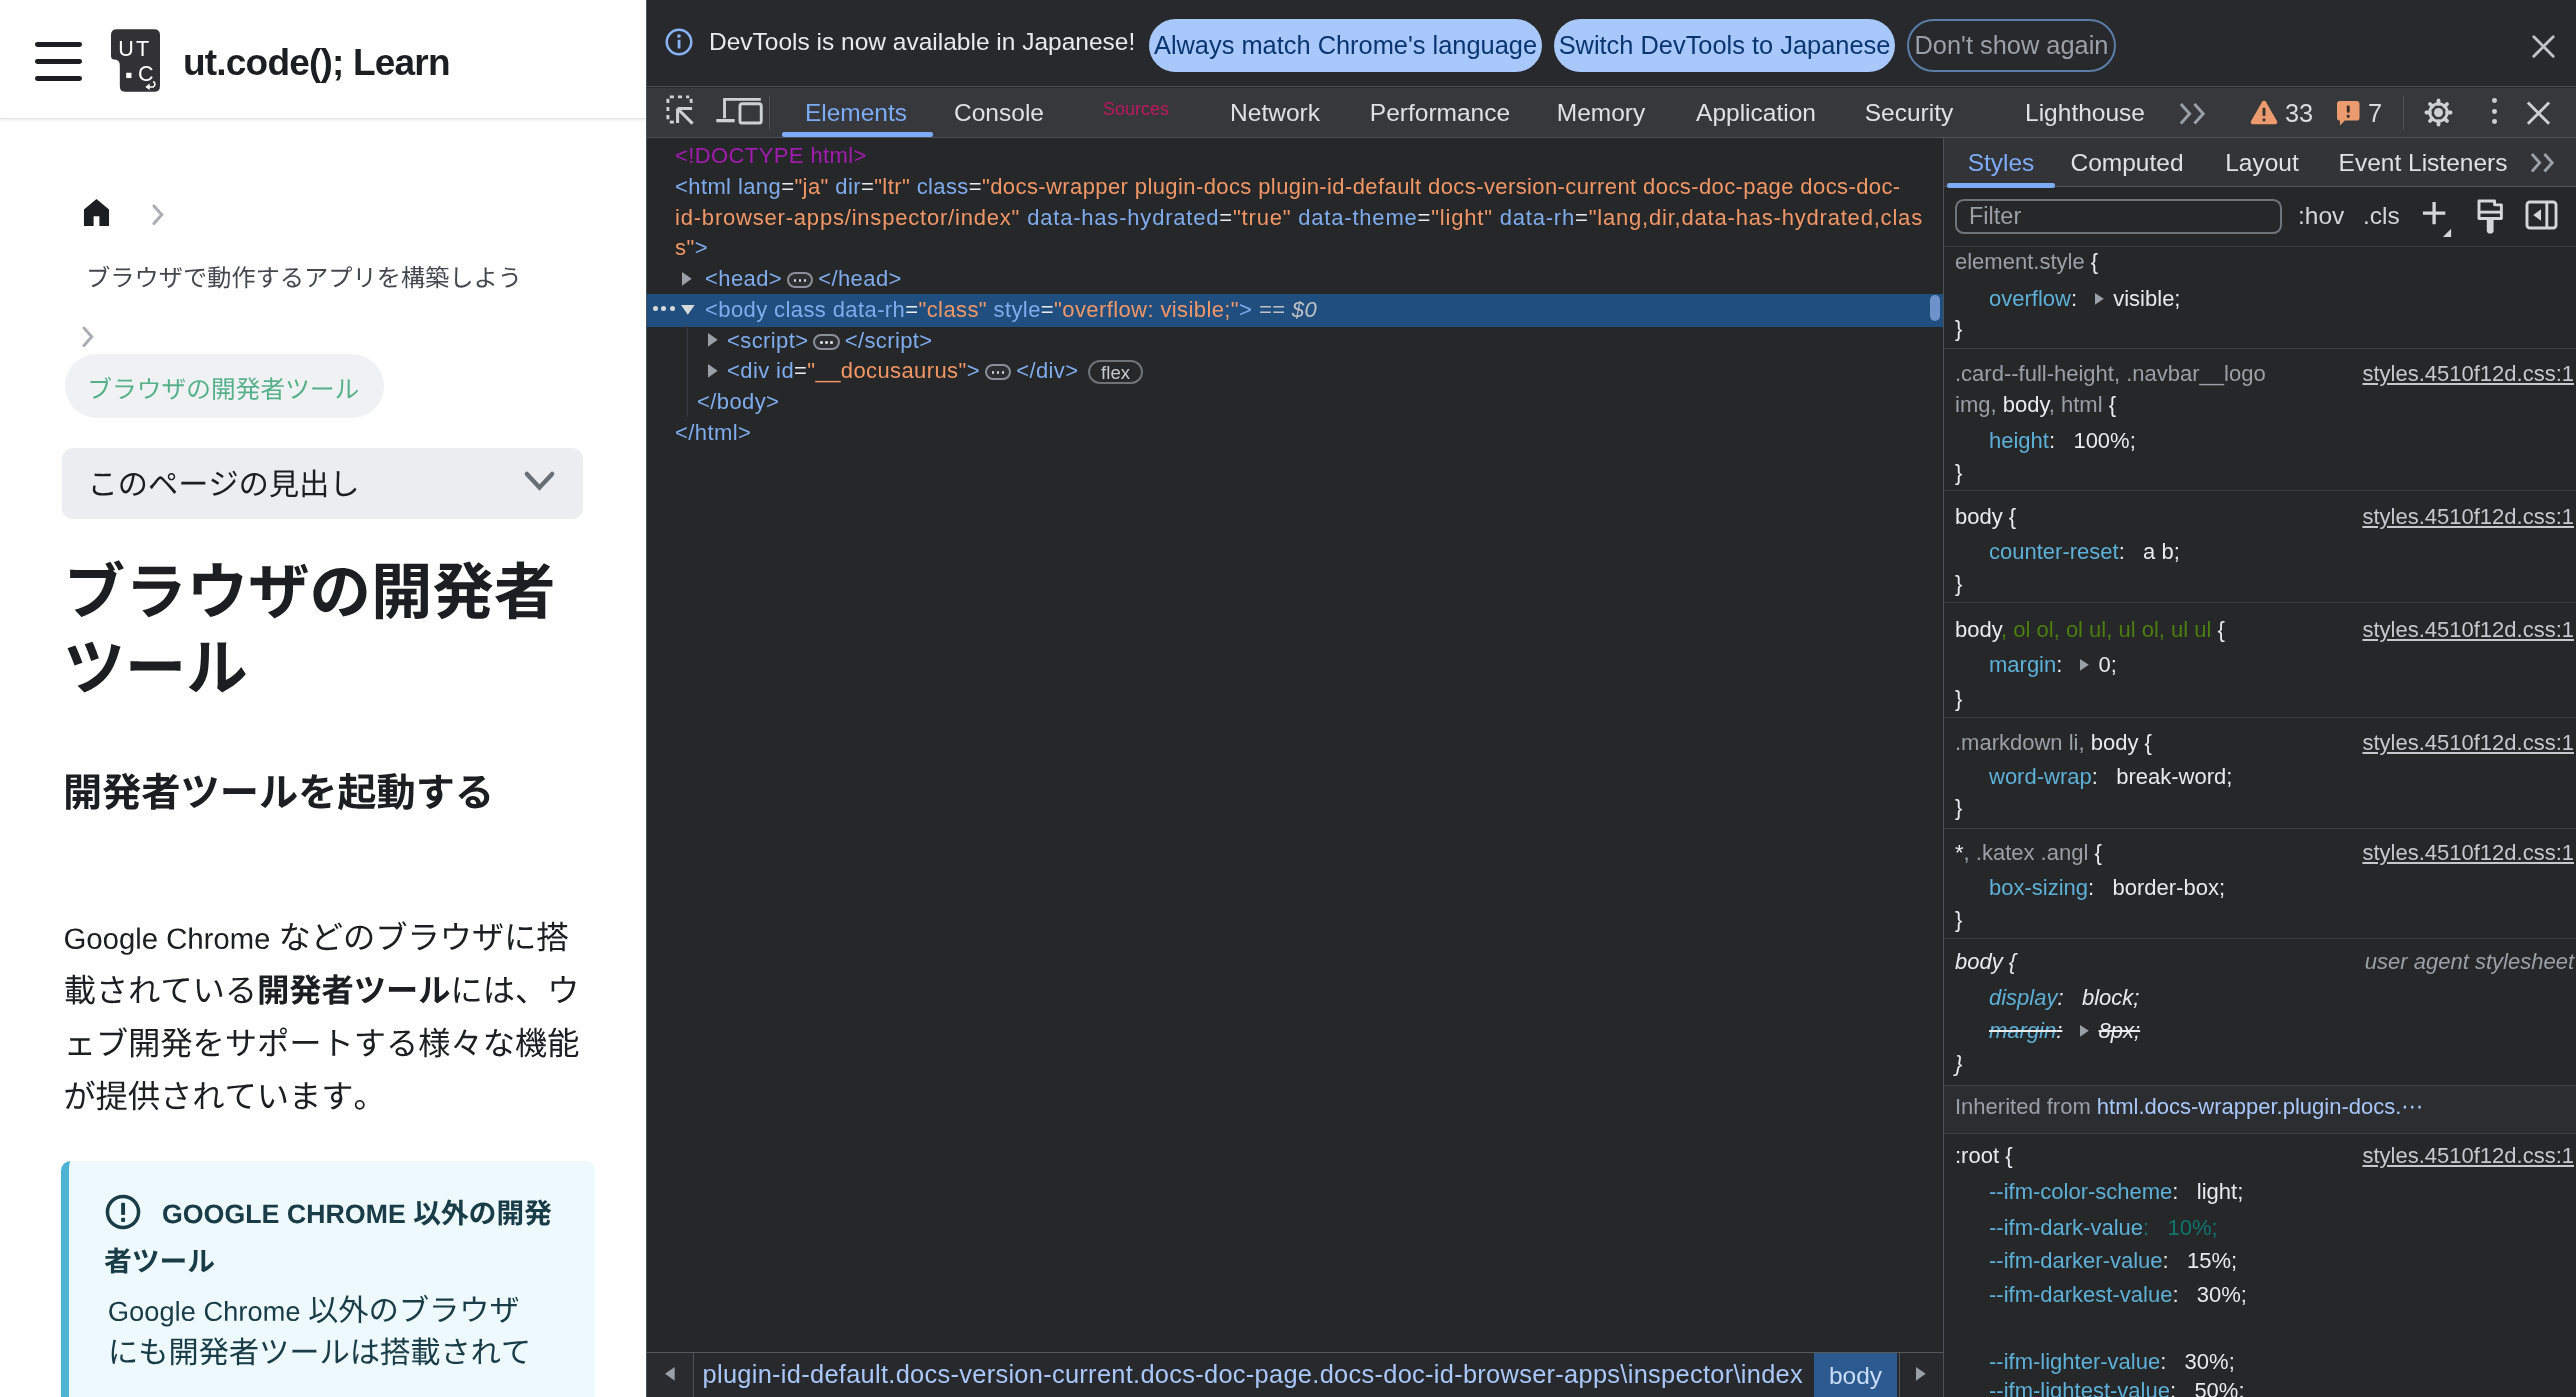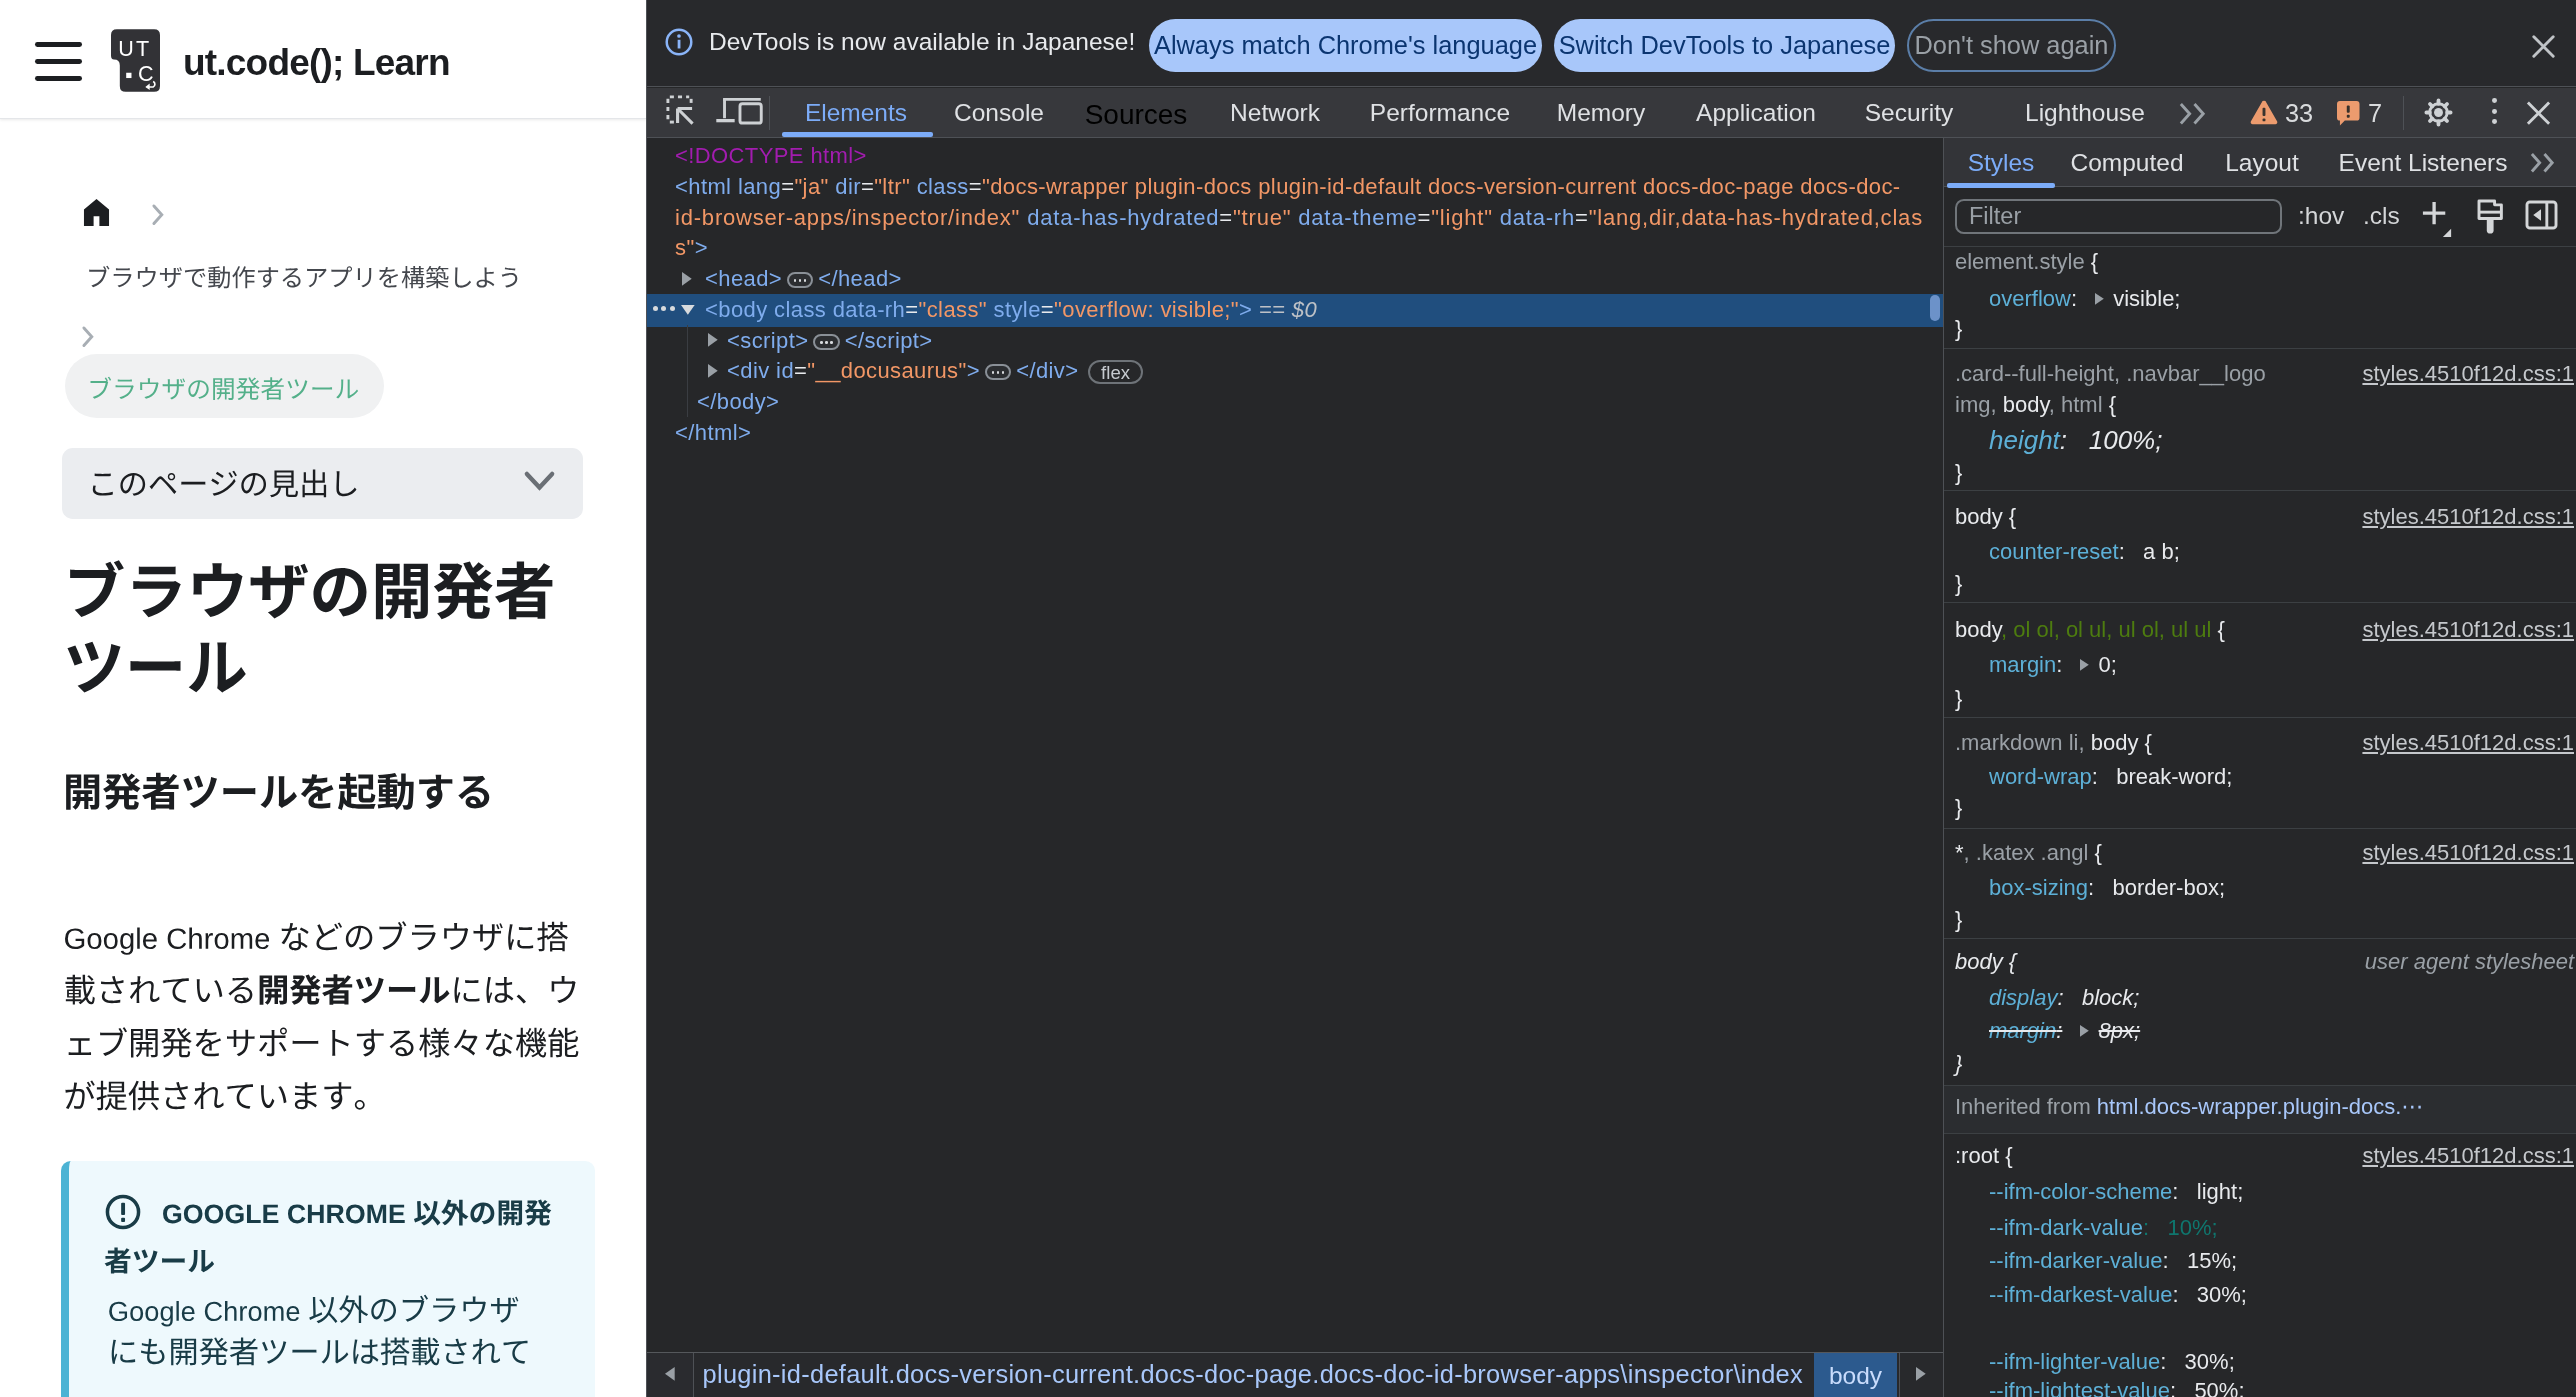--- a/index.html
+++ b/index.html
@@ -111,21 +111,21 @@
 </svg>
 <svg class="abs" style="left:715px;top:96px" width="49" height="29" viewBox="0 0 50 30">
 <path d="M8 3.5 H47" stroke="#ced1d4" stroke-width="3" fill="none"></path>
 <path d="M9.5 3.5 V23" stroke="#ced1d4" stroke-width="3" fill="none"></path>
 <path d="M1 25.5 H20" stroke="#ced1d4" stroke-width="3.4" fill="none"></path>
 <rect x="25.5" y="8" width="22" height="20" rx="2.5" stroke="#ced1d4" stroke-width="3" fill="none"></rect>
 </svg>
 <div class="abs" style="left:769px;top:96px;width:1px;height:34px;background:#4e5156"></div>
 <div class="abs dtxt" style="left:856px;top:99px;transform:translateX(-50%);font-size:24.5px;color:#7cacf8">Elements</div>
 <div class="abs dtxt" style="left:999px;top:99px;transform:translateX(-50%);font-size:24.5px;color:#dfe1e4">Console</div>
-<div class="abs dtxt" style="left:1136px;top:99px;transform:translateX(-50%);font-size:28px;color:#000000">Sources</div>
+<div class="abs dtxt" style="left:1136px;top:99px;transform:translateX(-50%);font-size:18px;color:#be185d">Sources</div>
 <div class="abs dtxt" style="left:1275px;top:99px;transform:translateX(-50%);font-size:24.5px;color:#dfe1e4">Network</div>
 <div class="abs dtxt" style="left:1440px;top:99px;transform:translateX(-50%);font-size:24.5px;color:#dfe1e4">Performance</div>
 <div class="abs dtxt" style="left:1601px;top:99px;transform:translateX(-50%);font-size:24.5px;color:#dfe1e4">Memory</div>
 <div class="abs dtxt" style="left:1756px;top:99px;transform:translateX(-50%);font-size:24.5px;color:#dfe1e4">Application</div>
 <div class="abs dtxt" style="left:1909px;top:99px;transform:translateX(-50%);font-size:24.5px;color:#dfe1e4">Security</div>
 <div class="abs dtxt" style="left:2085px;top:99px;transform:translateX(-50%);font-size:24.5px;color:#dfe1e4">Lighthouse</div>
 <div class="abs" style="left:782px;top:132px;width:151px;height:4.9px;background:#7cacf8;border-radius:2px"></div>
 <svg class="abs" style="left:2177px;top:102px" width="33" height="23.5" viewBox="0 0 34 24">
     <path d="M4 2 L13 12 L4 22 M18 2 L27 12 L18 22" stroke="#9aa0a6" stroke-width="3" fill="none"></path>
   </svg>
@@ -229,21 +229,21 @@
 <div class="abs" style="left:1944px;top:246px;width:632px;height:1px;background:#3c4043"></div>
 <div class="abs dtc" style="left:1955px;top:247px;font-size:22px;white-space:pre;line-height:29px;"><span style="color:#9aa0a6">element.style</span> <span style="color:#e8eaed">{</span></div>
 <div class="abs dtc" style="left:1989px;top:284px;font-size:22px;white-space:pre;line-height:29px;display:flex;align-items:center;height:29px"><span style="white-space:pre"><span style="color:#5db0d7">overflow</span><span style="color:#e8eaed">:</span></span><svg style="margin:0 8.8px 0 16.6px" width="10.8" height="13.7" viewBox="0 0 11 14">
       <path d="M1 1 L10 7 L1 13 Z" fill="#9aa0a6"></path>
     </svg><span style="white-space:pre"><span style="color:#e8eaed">visible;</span></span></div>
 <div class="abs dtc" style="left:1955px;top:314px;font-size:22px;white-space:pre;line-height:29px;"><span style="color:#e8eaed">}</span></div>
 <div class="abs" style="left:1944px;top:348px;width:632px;height:1px;background:#3c4043"></div>
 <div class="abs dtc" style="left:1955px;top:359px;font-size:22px;white-space:pre;line-height:29px;"><span style="color:#9aa0a6">.card--full-height, .navbar__logo</span></div>
 <div class="abs dtc" style="right:2px;left:auto;position:absolute;top:359px;font-size:22px;line-height:29px;text-decoration:underline;color:#c5c8cc;white-space:pre">styles.4510f12d.css:1</div>
 <div class="abs dtc" style="left:1955px;top:390px;font-size:22px;white-space:pre;line-height:29px;"><span style="color:#9aa0a6">img,</span> <span style="color:#e8eaed">body</span><span style="color:#9aa0a6">,</span> <span style="color:#9aa0a6">html</span> <span style="color:#e8eaed">{</span></div>
-<div class="abs dtc" style="left:1989px;top:426px;font-size:26px;white-space:pre;line-height:29px;font-style:italic;"><span style="color:#5db0d7">height</span><span style="color:#e8eaed">:   100%;</span></div>
+<div class="abs dtc" style="left:1989px;top:426px;font-size:22px;white-space:pre;line-height:29px;"><span style="color:#5db0d7">height</span><span style="color:#e8eaed">:   100%;</span></div>
 <div class="abs dtc" style="left:1955px;top:458px;font-size:22px;white-space:pre;line-height:29px;"><span style="color:#e8eaed">}</span></div>
 <div class="abs" style="left:1944px;top:490px;width:632px;height:1px;background:#3c4043"></div>
 <div class="abs dtc" style="left:1955px;top:502px;font-size:22px;white-space:pre;line-height:29px;"><span style="color:#e8eaed">body {</span></div>
 <div class="abs dtc" style="right:2px;left:auto;position:absolute;top:502px;font-size:22px;line-height:29px;text-decoration:underline;color:#c5c8cc;white-space:pre">styles.4510f12d.css:1</div>
 <div class="abs dtc" style="left:1989px;top:537px;font-size:22px;white-space:pre;line-height:29px;"><span style="color:#5db0d7">counter-reset</span><span style="color:#e8eaed">:   a b;</span></div>
 <div class="abs dtc" style="left:1955px;top:569px;font-size:22px;white-space:pre;line-height:29px;"><span style="color:#e8eaed">}</span></div>
 <div class="abs" style="left:1944px;top:602px;width:632px;height:1px;background:#3c4043"></div>
 <div class="abs dtc" style="left:1955px;top:615px;font-size:22px;white-space:pre;line-height:29px;"><span style="color:#e8eaed">body</span><span style="color:#4d7c0f">, ol ol, ol ul, ul ol, ul ul</span> <span style="color:#e8eaed">{</span></div>
 <div class="abs dtc" style="right:2px;left:auto;position:absolute;top:615px;font-size:22px;line-height:29px;text-decoration:underline;color:#c5c8cc;white-space:pre">styles.4510f12d.css:1</div>
 <div class="abs dtc" style="left:1989px;top:650px;font-size:22px;white-space:pre;line-height:29px;display:flex;align-items:center;height:29px"><span style="white-space:pre"><span style="color:#5db0d7">margin</span><span style="color:#e8eaed">:</span></span><svg style="margin:0 8.8px 0 16.6px" width="10.8" height="13.7" viewBox="0 0 11 14">

